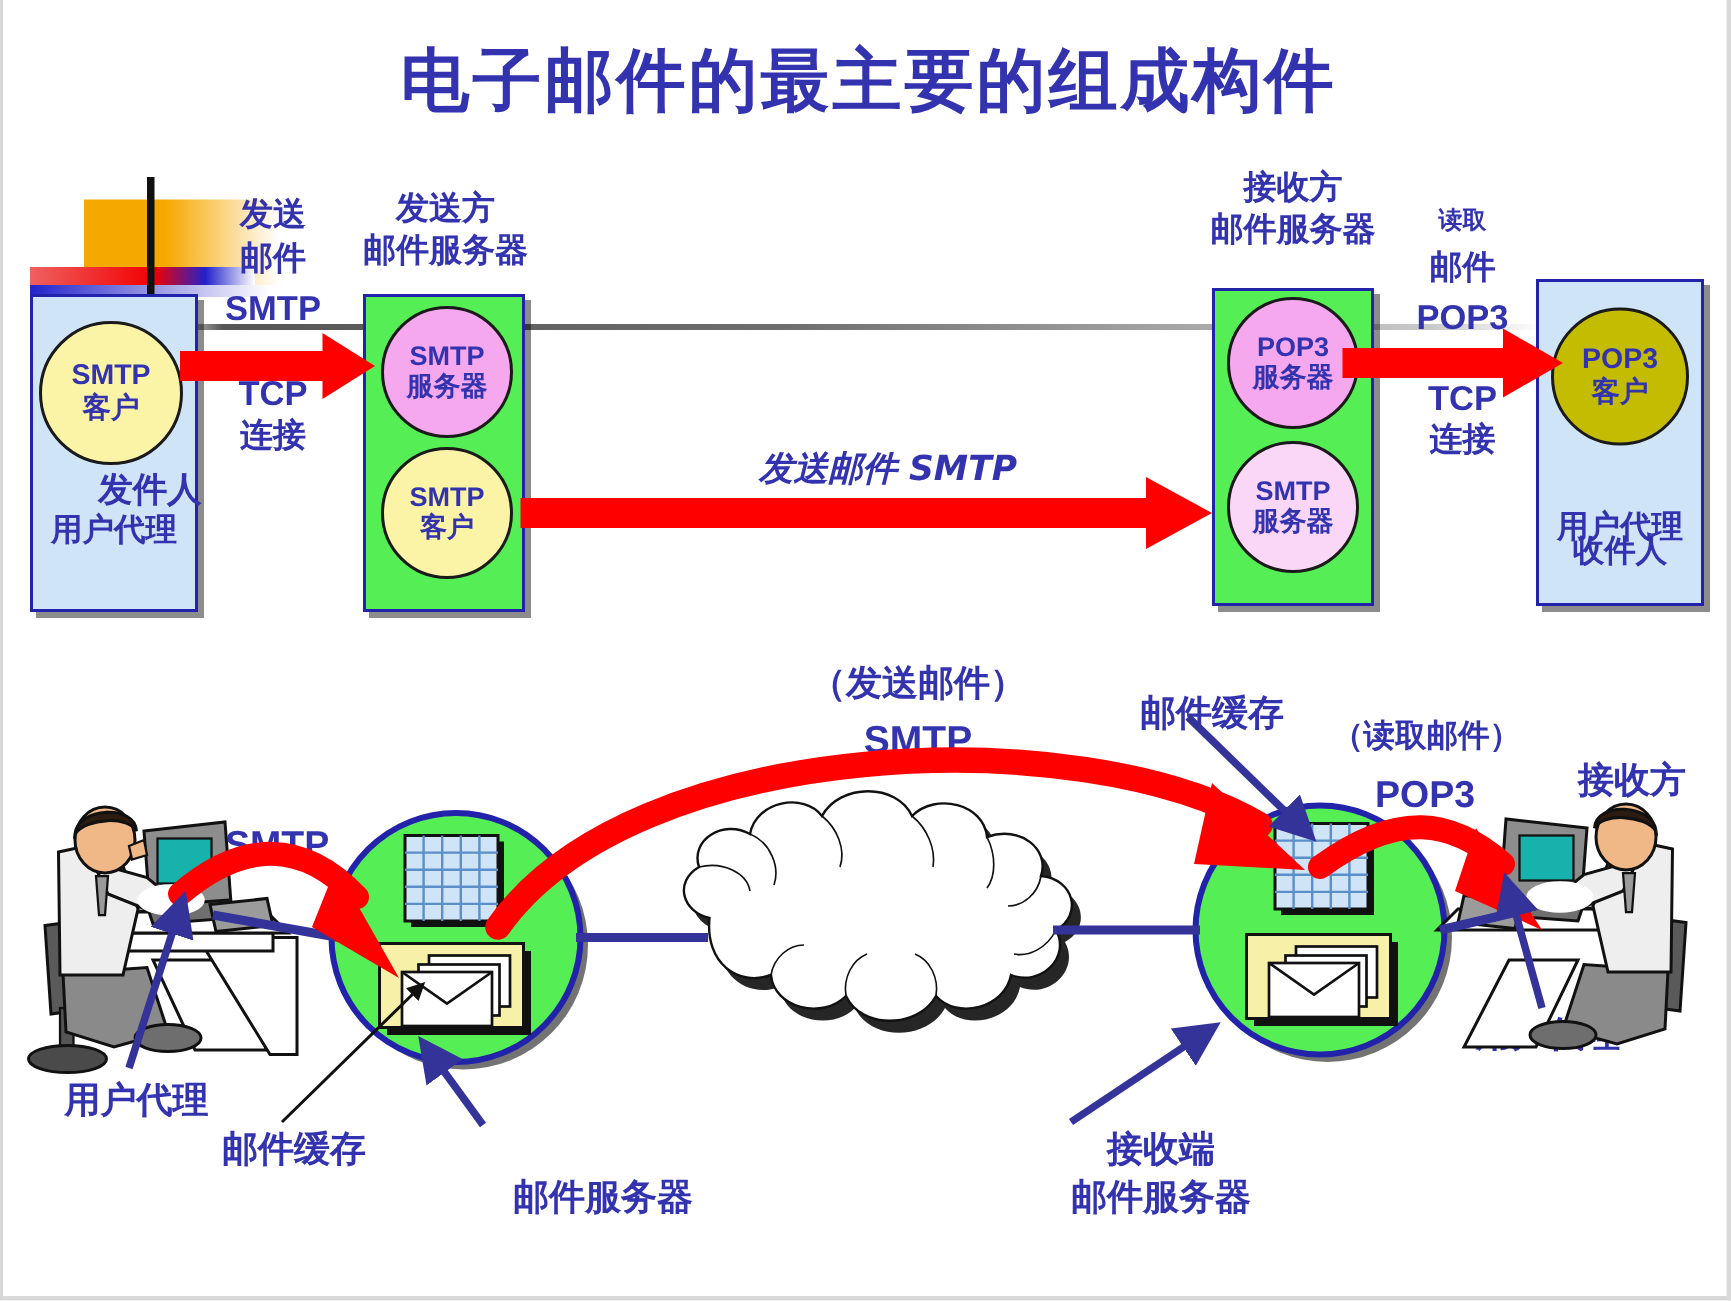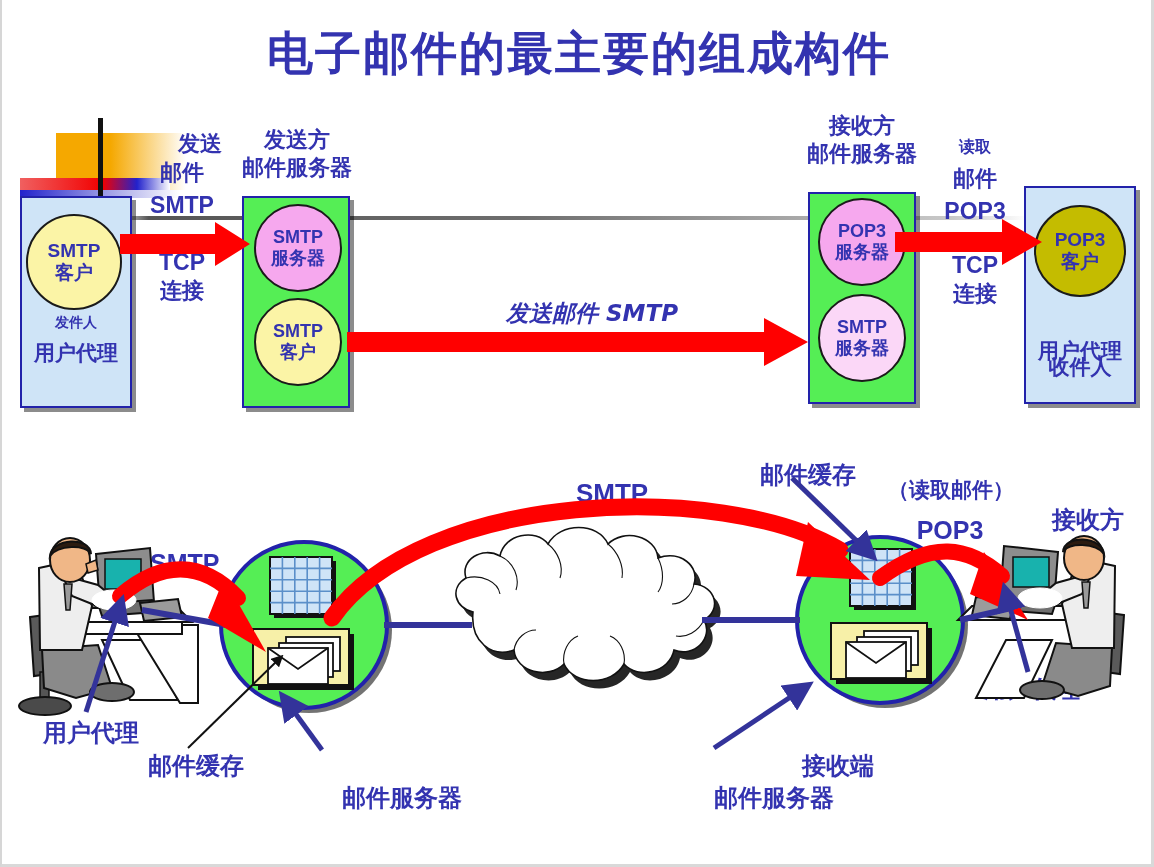--- a/index.html
+++ b/index.html
@@ -57,21 +57,21 @@
   <div class="orn-blue" style="left:18px;top:190px;width:160px;height:8px;"></div>
   <div class="vblackline" style="left:96px;top:118px;height:80px;"></div>
 
   <div class="hline" style="left:110px;top:216px;width:915px;"></div>
 
   <div class="box box-blue" style="left:18px;top:196px;width:112px;height:212px;"></div>
   <div class="circ c-yellow" style="left:24px;top:214px;width:96px;height:96px;font-size:19px;">
      <span>SMTP</span>
      <span class="cn">客户</span>
   </div>
-  <div class="lbl cn ctr" style="left:18px;top:314px;width:112px;font-size:14px;">发件人</div>
+  <div class="lbl cn ctr" style="left:18px;top:314px;width:112px;font-size:23px;padding-left:24px;">发件人</div>
   <div class="lbl cn ctr" style="left:13px;top:341px;width:122px;font-size:21px;">用户代理</div>
 
   <div class="lbl cn ctr" style="left:230px;top:127px;width:130px;font-size:22px;">发送方</div>
   <div class="lbl cn ctr" style="left:214px;top:155px;width:162px;font-size:22px;">邮件服务器</div>
 
   <div class="box box-green" style="left:240px;top:196px;width:108px;height:212px;"></div>
   <div class="circ c-pinkdark" style="left:252px;top:204px;width:88px;height:88px;font-size:18px;">
      <span>SMTP</span>
      <span class="cn">服务器</span>
   </div>
@@ -94,21 +94,21 @@
   </div>
 
   <div class="box box-blue" style="left:1022px;top:186px;width:112px;height:218px;"></div>
   <div class="circ c-olive" style="left:1032px;top:205px;width:92px;height:92px;font-size:19px;">
      <span>POP3</span>
      <span class="cn">客户</span>
   </div>
   <div class="lbl cn ctr" style="left:1022px;top:312px;width:112px;font-size:21px;margin-top:43px;">收件人</div>
   <div class="lbl cn ctr" style="left:1017px;top:339px;width:122px;font-size:21px;">用户代理</div>
 
-  <div class="lbl cn ctr" style="left:140px;top:131px;width:80px;font-size:22px;text-align:right;">发送</div>
+  <div class="lbl cn ctr" style="left:140px;top:131px;width:80px;font-size:22px;">发送</div>
   <div class="lbl cn ctr" style="left:140px;top:160px;width:80px;font-size:22px;">邮件</div>
   <div class="lbl ctr" style="left:132px;top:192px;width:96px;font-size:23px;">SMTP</div>
   <div class="lbl ctr" style="left:142px;top:249px;width:76px;font-size:23px;">TCP</div>
   <div class="lbl cn ctr" style="left:142px;top:278px;width:76px;font-size:22px;">连接</div>
 
   <div class="lbl cn ctr" style="left:430px;top:300px;width:320px;font-size:23px;font-style:italic;">发送邮件 SMTP</div>
 
   <div class="lbl cn ctr" style="left:933px;top:138px;width:80px;font-size:16px;">读取</div>
   <div class="lbl cn ctr" style="left:933px;top:166px;width:80px;font-size:22px;">邮件</div>
   <div class="lbl ctr" style="left:927px;top:198px;width:92px;font-size:23px;">POP3</div>
@@ -117,31 +117,32 @@
 
   <div class="lbl" style="left:148px;top:549px;font-size:25px;">SMTP</div>
 
   <div class="lbl cn" style="left:41px;top:719px;font-size:24px;">用户代理</div>
   <div class="lbl cn" style="left:146px;top:752px;font-size:24px;">邮件缓存</div>
 
   <div class="lbl cn ctr" style="left:300px;top:784px;width:200px;font-size:24px;">邮件服务器</div>
 
   <div class="lbl cn ctr" style="left:500px;top:608px;width:200px;font-size:26px;">因特网</div>
 
+  <div class="lbl cn ctr" style="left:490px;top:441px;width:240px;font-size:24px;">（发送邮件）</div>
   <div class="lbl ctr" style="left:510px;top:478px;width:200px;font-size:26px;">SMTP</div>
 
   <div class="lbl cn" style="left:758px;top:461px;font-size:24px;">邮件缓存</div>
 
   <div class="lbl cn" style="left:886px;top:478px;font-size:21px;">（读取邮件）</div>
   <div class="lbl ctr" style="left:906px;top:516px;width:84px;font-size:25px;">POP3</div>
 
   <div class="lbl cn" style="left:1050px;top:506px;font-size:24px;">接收方</div>
   <div class="lbl cn" style="left:982px;top:675px;font-size:24px;">用户代理</div>
 
-  <div class="lbl cn ctr" style="left:672px;top:752px;width:200px;font-size:24px;text-align:right;">接收端</div>
+  <div class="lbl cn ctr" style="left:672px;top:752px;width:200px;font-size:24px;">接收端</div>
   <div class="lbl cn ctr" style="left:672px;top:784px;width:200px;font-size:24px;">邮件服务器</div>
 
   <svg class="ov" viewBox="0 0 1154 867">
     <defs>
       <marker id="amRed" markerWidth="7" markerHeight="7" refX="2.6" refY="3.5" orient="auto">
         <path d="M0,0 L7,3.5 L0,7 z" fill="#ff0000"></path>
       </marker>
       <marker id="amBlue" markerWidth="6" markerHeight="6" refX="2.2" refY="3" orient="auto">
         <path d="M0,0 L6,3 L0,6 z" fill="#33339a"></path>
       </marker>

